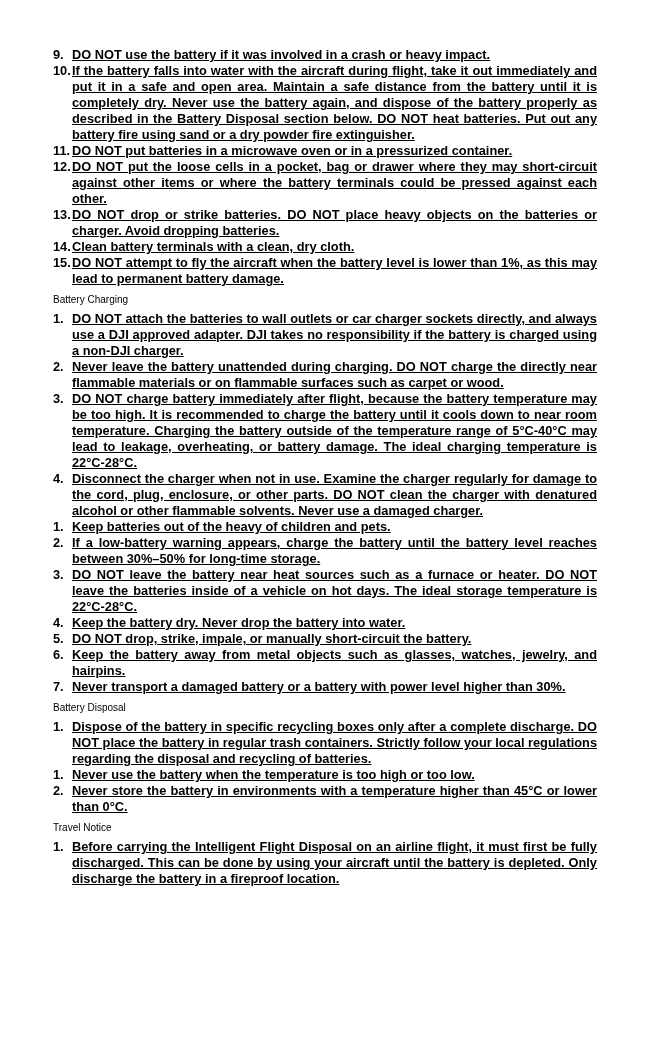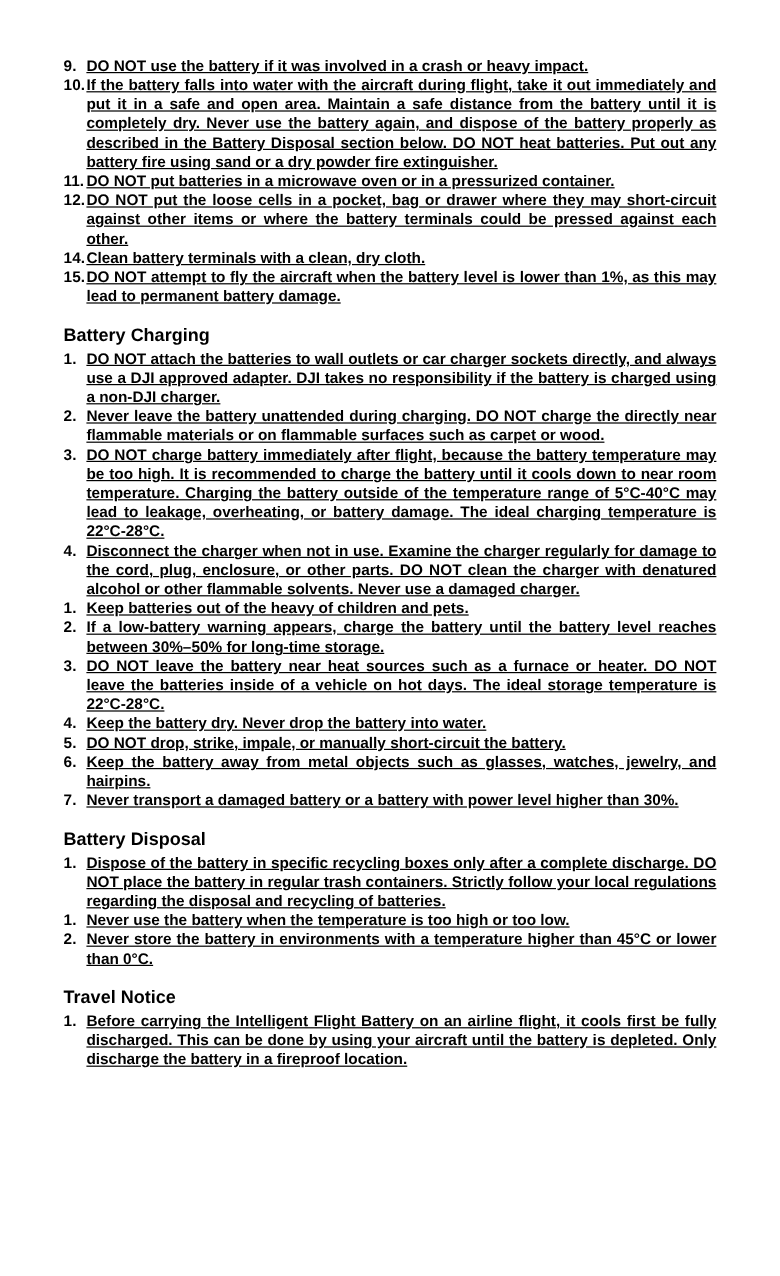--- a/index.html
+++ b/index.html
@@ -16,24 +16,24 @@
     background: #ffffff;
     color: #000000;
     font-family: "Liberation Sans", sans-serif;
     font-weight: 700;
     font-size: 12.8px;
     line-height: 16px;
     overflow: hidden;
   }
   .section { margin: 0; }
   .section-heading {
-    font-size: 15px;
+    font-size: 10px;
     line-height: 18px;
-    margin: 16px 0 2px 0;
-    font-weight: 700;
+    margin: 4px 0 2px 0;
+    font-weight: 400;
   }
   .item {
     display: flex;
     align-items: flex-start;
   }
   .item-num {
     flex: 0 0 19px;
     white-space: nowrap;
   }
   .item-text {
@@ -56,20 +56,24 @@
       <span class="item-num">10.</span>
       <div class="item-text">If the battery falls into water with the aircraft during flight, take it out immediately and put it in a safe and open area. Maintain a safe distance from the battery until it is completely dry. Never use the battery again, and dispose of the battery properly as described in the Battery Disposal section below. DO NOT heat batteries. Put out any battery fire using sand or a dry powder fire extinguisher.</div>
     </div>
     <div class="item">
       <span class="item-num">11.</span>
       <div class="item-text">DO NOT put batteries in a microwave oven or in a pressurized container.</div>
     </div>
     <div class="item">
       <span class="item-num">12.</span>
       <div class="item-text">DO NOT put the loose cells in a pocket, bag or drawer where they may short-circuit against other items or where the battery terminals could be pressed against each other.</div>
+    </div>
+    <div class="item">
+      <span class="item-num">13.</span>
+      <div class="item-text">DO NOT drop or strike batteries. DO NOT place heavy objects on the batteries or charger. Avoid dropping batteries.</div>
     </div>
     <div class="item">
       <span class="item-num">14.</span>
       <div class="item-text">Clean battery terminals with a clean, dry cloth.</div>
     </div>
     <div class="item">
       <span class="item-num">15.</span>
       <div class="item-text">DO NOT attempt to fly the aircraft when the battery level is lower than 1%, as this may lead to permanent battery damage.</div>
     </div>
   </div>
@@ -141,17 +145,17 @@
     <div class="item">
       <span class="item-num">2.</span>
       <div class="item-text">Never store the battery in environments with a temperature higher than 45°C or lower than 0°C.</div>
     </div>
   </div>
 
   <div class="section">
     <h2 class="section-heading">Travel Notice</h2>
     <div class="item">
       <span class="item-num">1.</span>
-      <div class="item-text">Before carrying the Intelligent Flight Battery on an airline flight, it cools first be fully discharged. This can be done by using your aircraft until the battery is depleted. Only discharge the battery in a fireproof location.</div>
+      <div class="item-text">Before carrying the Intelligent Flight Disposal on an airline flight, it must first be fully discharged. This can be done by using your aircraft until the battery is depleted. Only discharge the battery in a fireproof location.</div>
     </div>
   </div>
 
 </div>
 
 </body></html>

